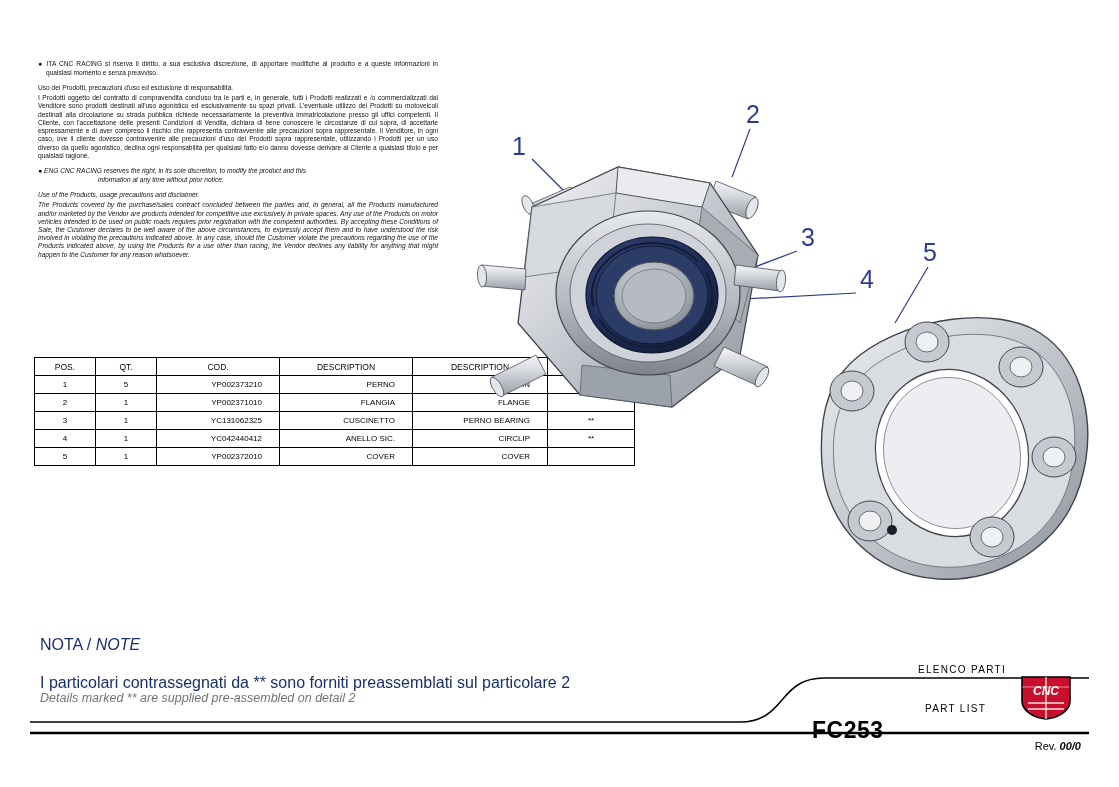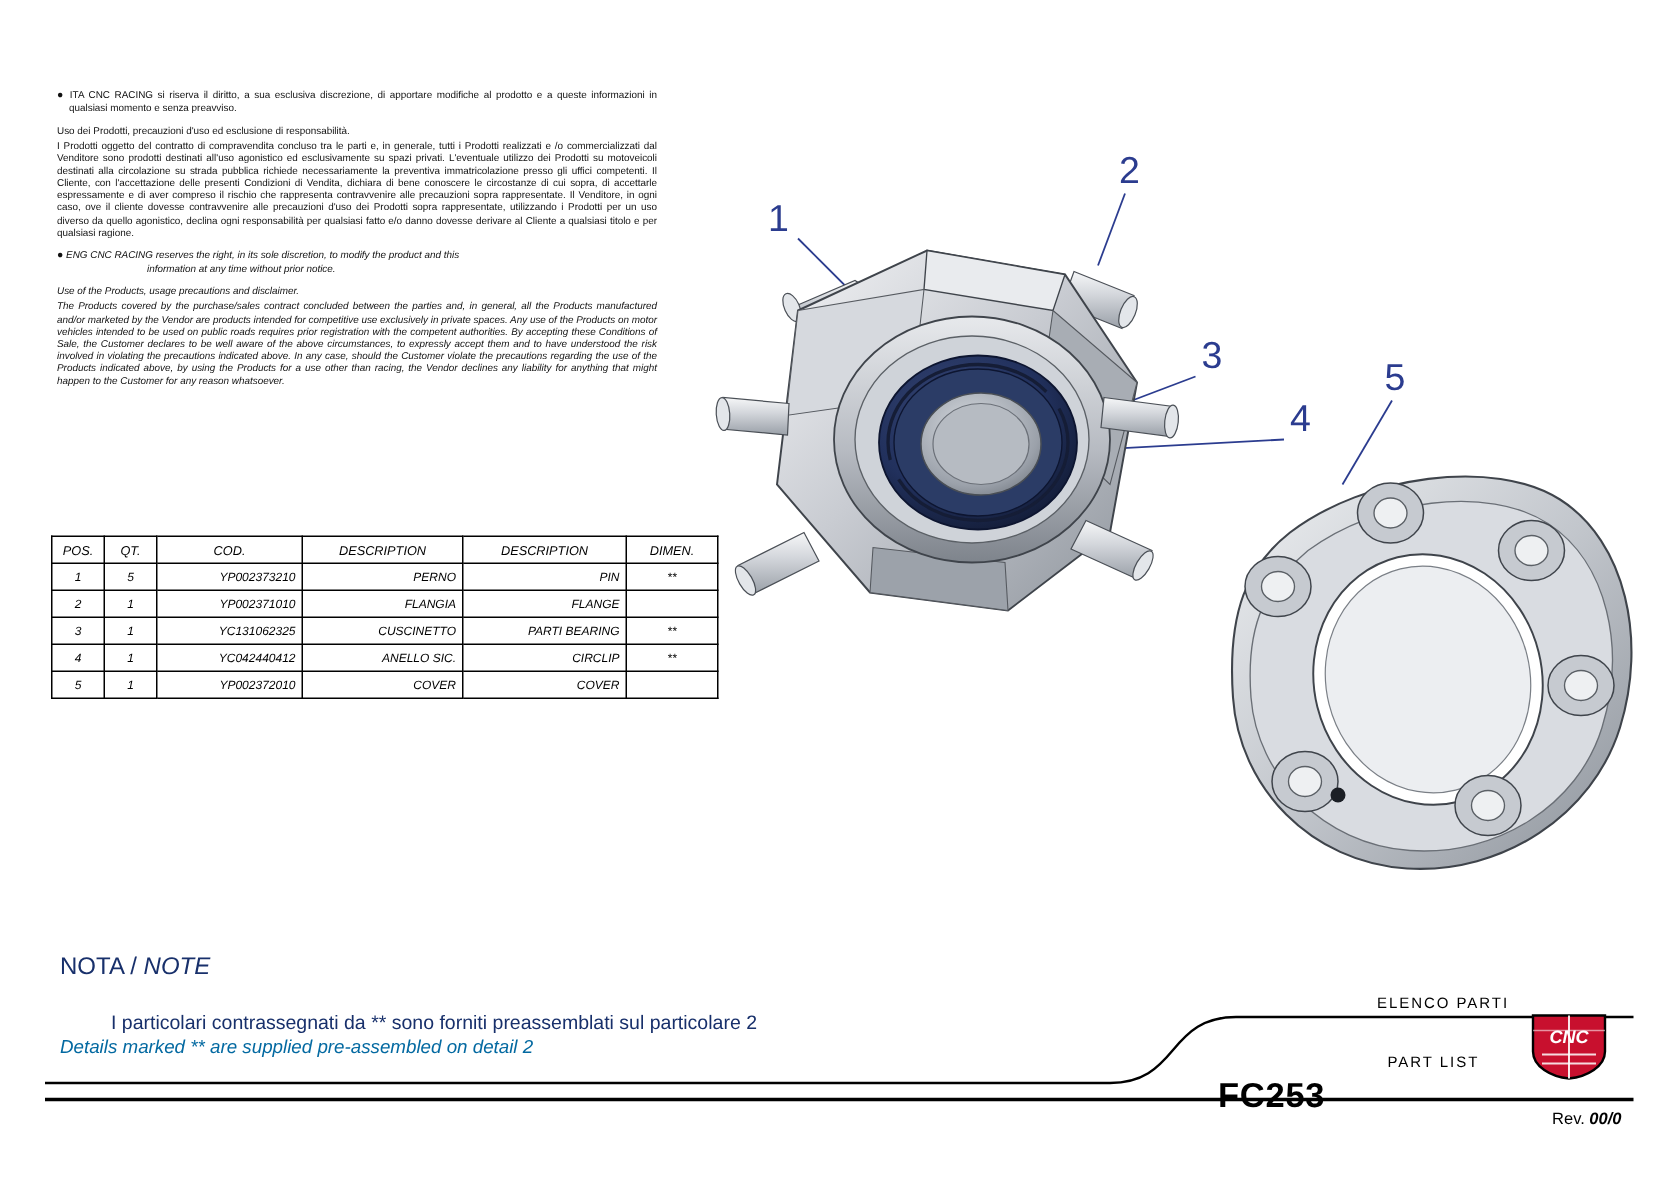--- a/index.html
+++ b/index.html
@@ -49,24 +49,23 @@
   #parts-table {
     position: absolute;
     left: 34px;
     top: 357px;
     border-collapse: collapse;
     font-size: 8px;
   }
   #parts-table th, #parts-table td {
     border: 1px solid #000;
     height: 17px;
-    padding: 0 4px;
+    padding: 0 17px;
     font-weight: normal;
     white-space: nowrap;
-    font-style: italic;
   }
   #parts-table th {
     text-align: center;
     font-size: 8.5px;
   }
   #parts-table td.c { text-align: center; }
   #parts-table td.l { text-align: right; }
   .col-pos { width: 26px; }
   .col-qt  { width: 26px; }
   .col-cod { width: 88px; }
@@ -98,30 +97,29 @@
     left: 40px;
     top: 636px;
     font-size: 16px;
     color: #18306b;
   }
   #note-title .it { font-style: italic; margin-top: 36px; }
   #note-line-1 {
     position: absolute;
     left: 40px;
     top: 674px;
-    font-size: 13px;
+    font-size: 16px;
     color: #18306b;
-    margin-left: 34px;
   }
   #note-line-2 {
     position: absolute;
     left: 40px;
     top: 691px;
     font-size: 12.5px;
-    color: #0369a1;
+    color: #737373;
     font-style: italic;
   }
 
   
   #footer-svg {
     position: absolute;
     left: 0;
     top: 655px;
     width: 1119px;
     height: 100px;
@@ -212,21 +210,21 @@
       <td class="l">YP002371010</td>
       <td class="l">FLANGIA</td>
       <td class="l">FLANGE</td>
       <td class="c"></td>
     </tr>
     <tr>
       <td class="c">3</td>
       <td class="c">1</td>
       <td class="l">YC131062325</td>
       <td class="l">CUSCINETTO</td>
-      <td class="l">PARTI BEARING</td>
+      <td class="l">PERNO BEARING</td>
       <td class="c">**</td>
     </tr>
     <tr>
       <td class="c">4</td>
       <td class="c">1</td>
       <td class="l">YC042440412</td>
       <td class="l">ANELLO SIC.</td>
       <td class="l">CIRCLIP</td>
       <td class="c">**</td>
     </tr>

